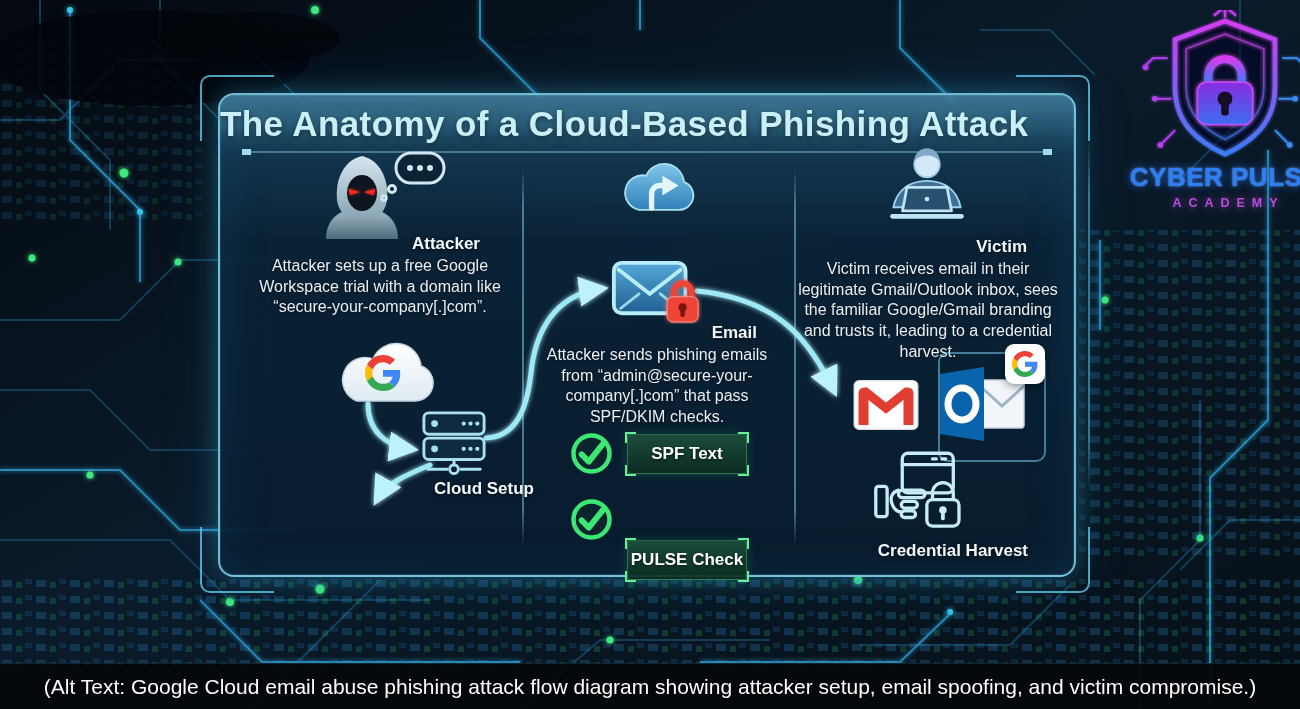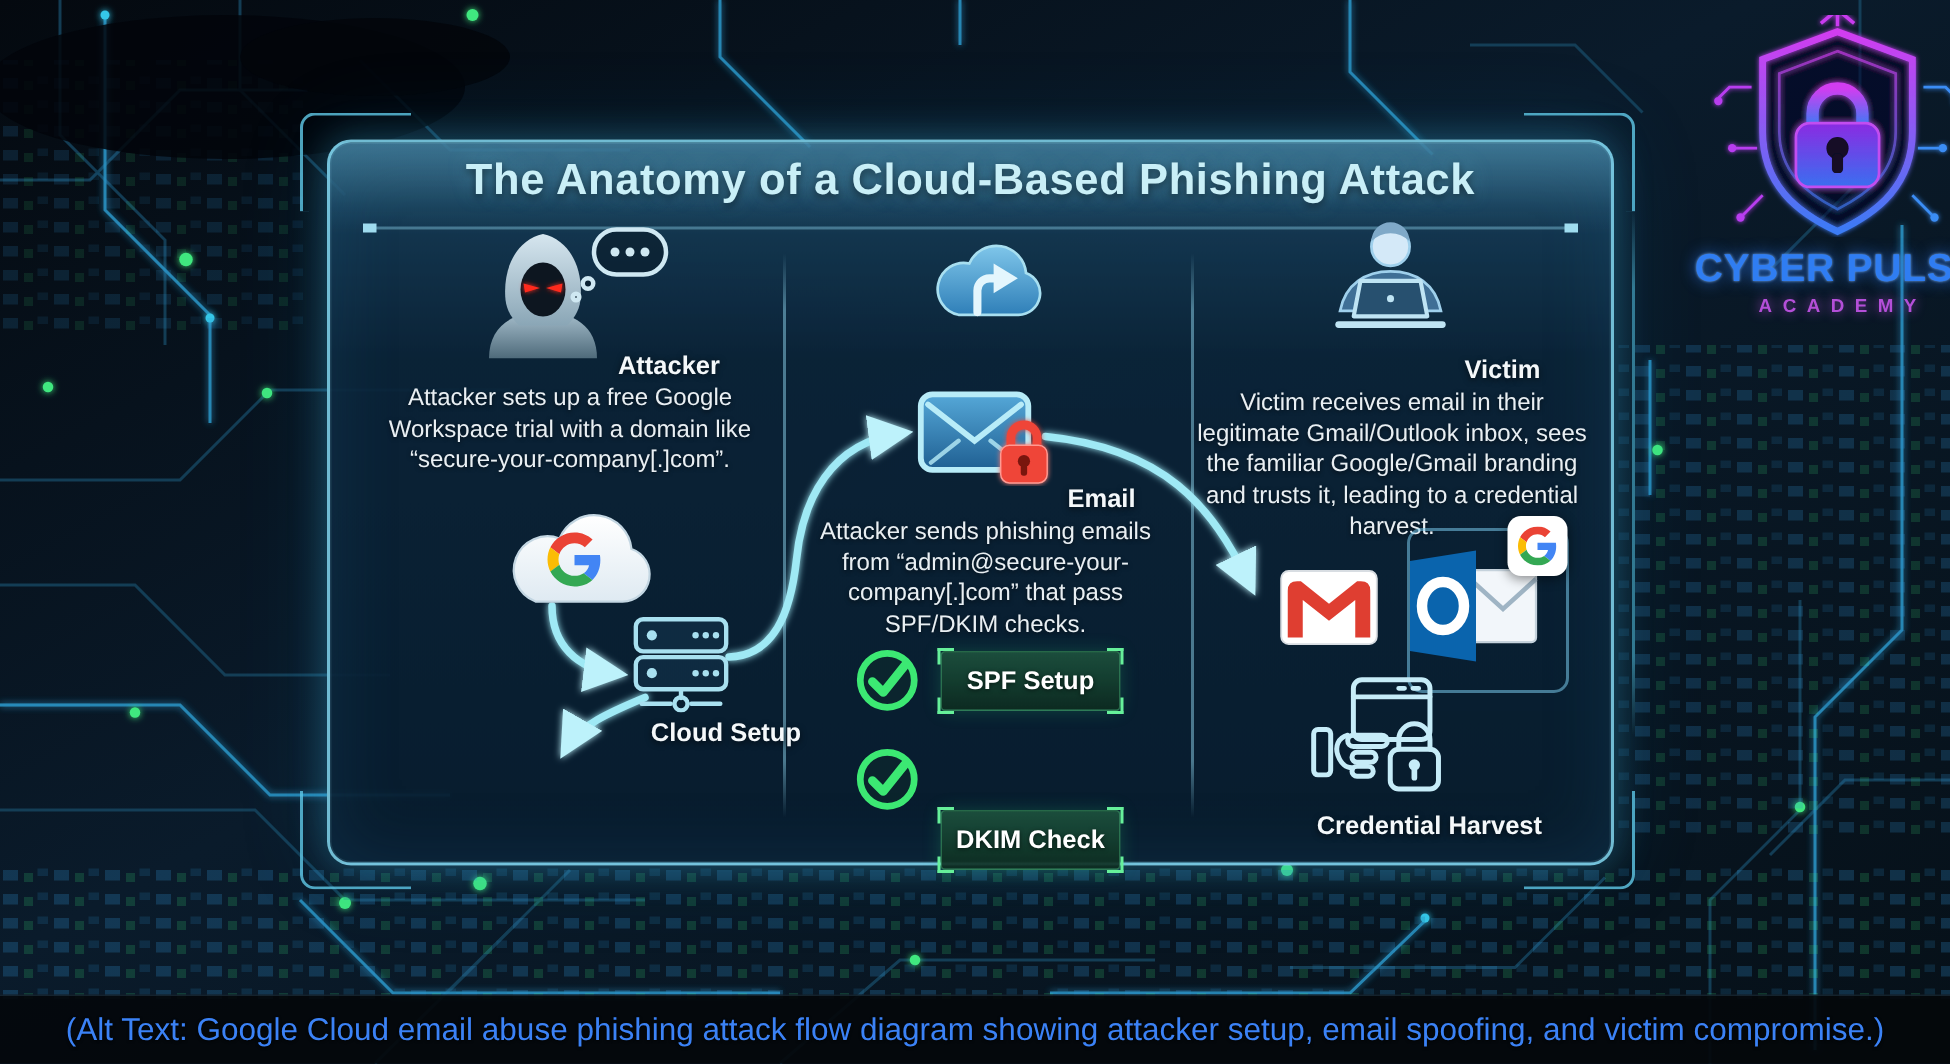--- a/index.html
+++ b/index.html
@@ -18,22 +18,22 @@
     background:linear-gradient(180deg,transparent,rgba(90,200,230,.55) 15%,rgba(90,200,230,.55) 85%,transparent);}
   
   .panel{
     position:absolute;left:218px;top:93px;width:854px;height:480px;z-index:2;
     border-radius:16px;border:2px solid rgba(130,215,240,.85);
     background:linear-gradient(180deg,rgba(48,104,134,.82) 0%,rgba(20,56,82,.9) 13%,rgba(11,36,56,.93) 30%,rgba(8,28,46,.95) 100%);
     box-shadow:0 0 24px rgba(60,180,220,.35),0 0 60px rgba(30,120,170,.18),inset 0 0 46px rgba(30,100,140,.22),inset 0 0 0 1px rgba(160,230,250,.14);
   }
   .panel-titlebar{position:absolute;left:0;top:0;right:0;height:58px;border-radius:14px 14px 0 0;
     background:linear-gradient(180deg,rgba(110,180,210,.30),rgba(40,100,135,.12) 75%,transparent);}
-  .panel-title{position:absolute;top:9px;left:0;right:0;margin:0;text-align:center;
-    font-size:29px;font-weight:bold;color:#c9eff7;letter-spacing:.4px;
+  .panel-title{position:absolute;top:9px;left:0;right:0;margin:0;
+    font-size:35px;font-weight:bold;color:#c9eff7;letter-spacing:.4px;
     text-shadow:0 2px 6px rgba(0,0,0,.55),0 0 14px rgba(120,220,245,.35);}
   .title-divider{position:absolute;top:56px;left:24px;right:24px;height:2px;
     background:rgba(130,200,225,.45);}
   .title-divider::before,.title-divider::after{content:"";position:absolute;top:-2px;width:9px;height:6px;background:#9fdcef;}
   .title-divider::before{left:-2px}.title-divider::after{right:-2px}
   .col-divider{position:absolute;top:74px;height:376px;width:2px;
     background:linear-gradient(180deg,transparent,rgba(140,210,235,.5) 10%,rgba(140,210,235,.5) 90%,transparent);}
   .abs{position:absolute;}
   .icon-box{display:flex;align-items:center;justify-content:center;}
   .sec-label{font-weight:bold;color:#f4f8fa;font-size:17px;text-align:right;text-shadow:0 1px 4px rgba(0,0,0,.6);}
@@ -59,21 +59,21 @@
   
   .logo{position:absolute;left:1128px;top:10px;width:194px;z-index:3;text-align:center;}
   .logo-name{font-size:26px;font-weight:bold;letter-spacing:.5px;color:#2f7df2;
     text-shadow:0 0 10px rgba(45,120,240,.85),0 0 2px rgba(150,200,255,.9);}
   .logo-sub{font-size:12.5px;font-weight:bold;color:#b44fd8;letter-spacing:7px;text-indent:7px;margin-top:3px;
     text-shadow:0 0 8px rgba(190,80,230,.8);}
   
   .caption-bar{position:absolute;left:0;right:0;bottom:0;height:45px;z-index:4;
     background:rgba(4,7,11,.93);border-top:1px solid rgba(60,95,120,.3);
     display:flex;align-items:center;justify-content:center;}
-  .caption-text{font-size:21px;color:#3b82f6;text-shadow:0 1px 2px rgba(0,0,0,.8);}
+  .caption-text{font-size:21px;color:#ffffff;text-shadow:0 1px 2px rgba(0,0,0,.8);}
 </style>
 </head>
 <body>
 
 <svg class="bg-svg" width="1300" height="709" viewBox="0 0 1300 709">
   <defs>
     <linearGradient id="bgg" x1="0" y1="0" x2="1" y2="1">
       <stop offset="0" stop-color="#04090f"></stop>
         <stop offset="0.45" stop-color="#0a1b2b"></stop>
         <stop offset="1" stop-color="#061018"></stop>
@@ -312,34 +312,34 @@
     <svg width="45" height="45" viewBox="0 0 50 50">
       <circle cx="25" cy="25" r="20" stroke="#3ce873" stroke-width="5" fill="rgba(20,60,40,.25)"></circle>
       <path d="M14 26 L22 34 L38 14" stroke="#3ce873" stroke-width="6.5" fill="none" stroke-linecap="round" stroke-linejoin="round"></path>
     </svg>
   </div>
   <div class="abs check-btn" style="left:407px;top:339px;">
     <span class="c tl"></span>
       <span class="c tr"></span>
       <span class="c bl"></span>
       <span class="c br"></span>
-    <span>SPF Setup</span>
+    <span>SPF Text</span>
   </div>
   <div class="abs icon-box" style="left:349px;top:402px;width:45px;height:45px;">
     <svg width="45" height="45" viewBox="0 0 50 50">
       <circle cx="25" cy="25" r="20" stroke="#3ce873" stroke-width="5" fill="rgba(20,60,40,.25)"></circle>
       <path d="M14 26 L22 34 L38 14" stroke="#3ce873" stroke-width="6.5" fill="none" stroke-linecap="round" stroke-linejoin="round"></path>
     </svg>
   </div>
   <div class="abs check-btn" style="left:407px;top:405px;">
     <span class="c tl"></span>
       <span class="c tr"></span>
       <span class="c bl"></span>
       <span class="c br"></span>
-    <span>DKIM Check</span>
+    <span>PULSE Check</span>
   </div>
 
   <div class="abs icon-box" style="left:657px;top:53px;width:100px;height:84px;">
     <svg width="100" height="84" viewBox="0 0 110 90">
       <circle cx="55" cy="17" r="14" fill="#d4e9f8" stroke="#9fd0ec" stroke-width="2"></circle>
       <path d="M41 13 a14 14 0 0 1 28 0 q-6 -6 -14 -6 q-8 0 -14 6 Z" fill="#7fa9c8"></path>
       <path d="M18 64 C22 44 37 35 55 35 C73 35 88 44 92 64 Z" fill="#3f6f96" stroke="#9fd0ec" stroke-width="2"></path>
       <path d="M33 42 L77 42 L82 68 L28 68 Z" fill="#27506f" stroke="#bfe4f4" stroke-width="3" stroke-linejoin="round"></path>
       <circle cx="55" cy="55" r="2.6" fill="#bfe4f4"></circle>
       <path d="M17 74 H93" stroke="#bfe4f4" stroke-width="5" stroke-linecap="round"></path>

